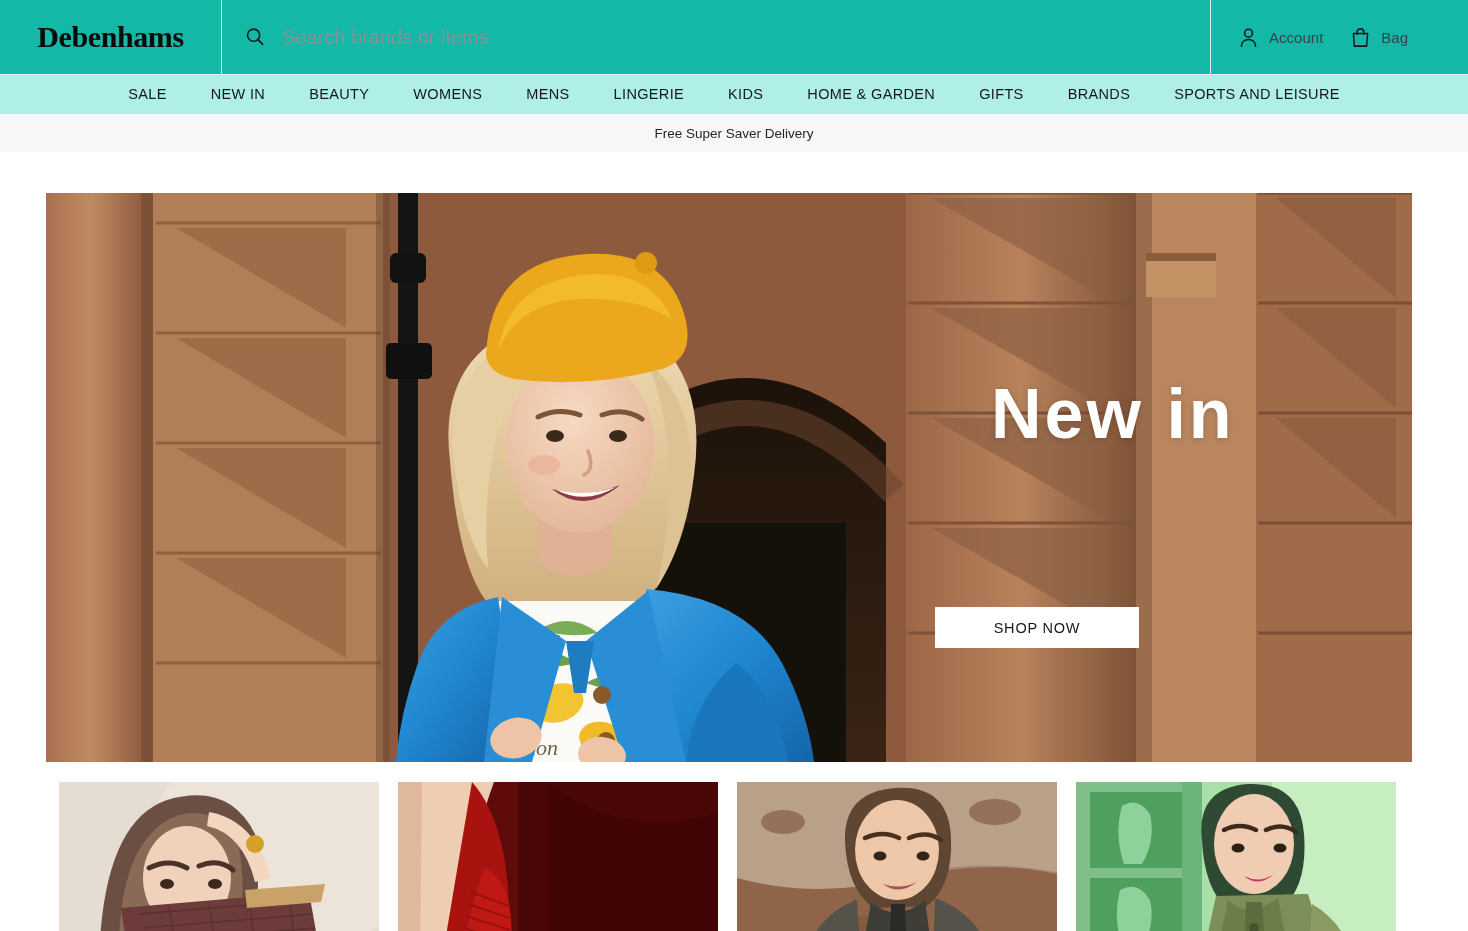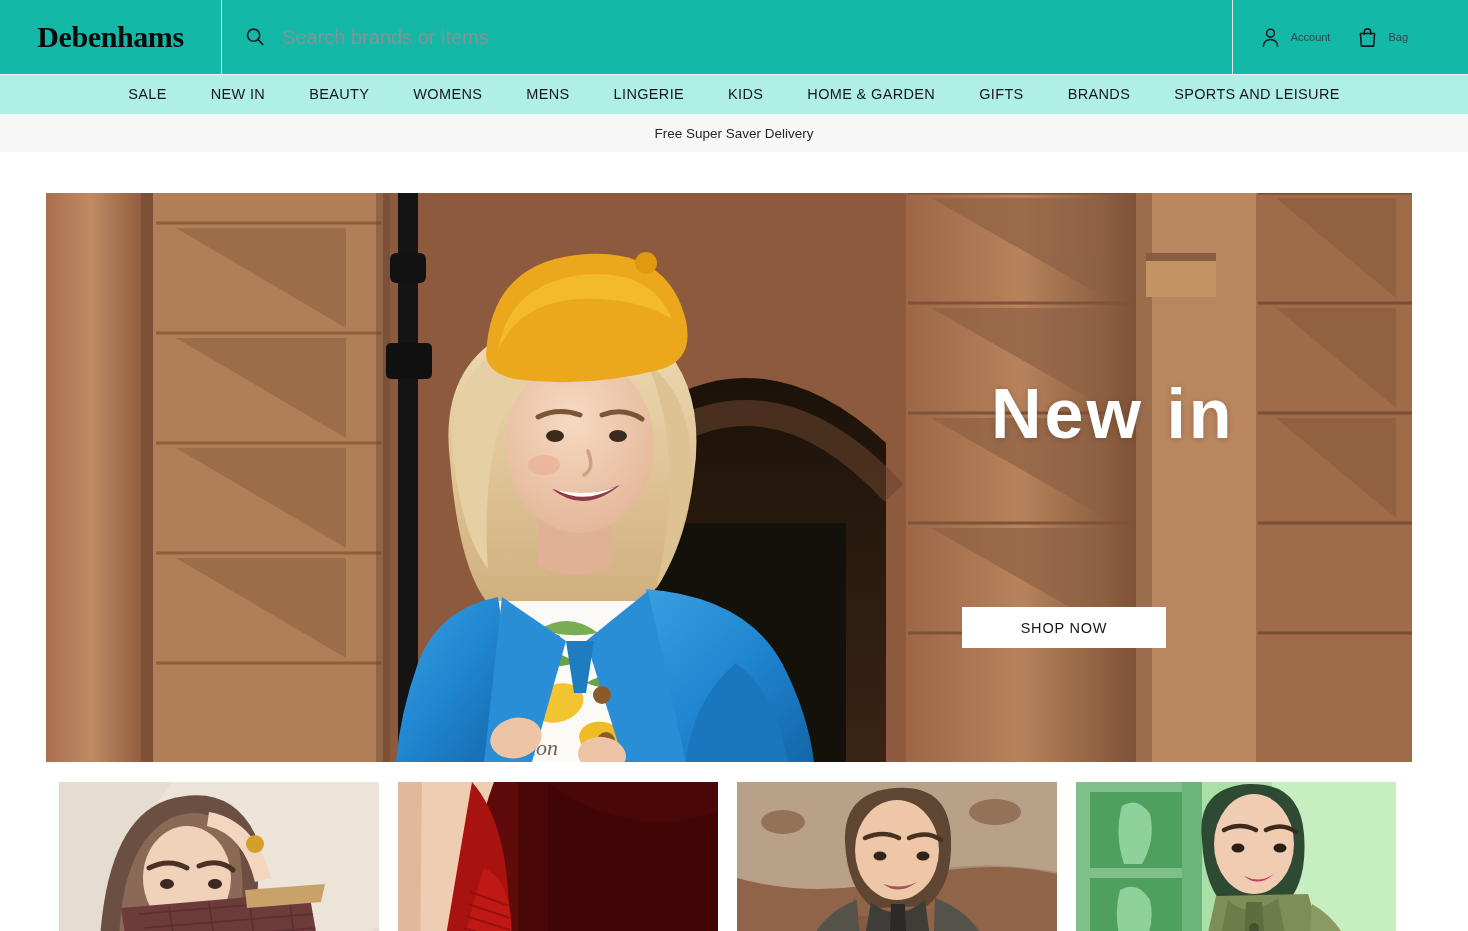--- a/index.html
+++ b/index.html
@@ -59,21 +59,21 @@
     padding: 0 60px 0 26px;
     border-left: 1px solid #e6e6e6;
   }
   .acct-item {
     display: flex;
     align-items: center;
     gap: 9px;
     cursor: pointer;
   }
   .acct-item span {
-    font-size: 11px;
+    font-size: 15px;
     color: #3a3f4a;
     text-align: right;
   }
   .acct-icon { width: 23px; height: 23px; display:block; }
 
   
   .nav {
     height: 39px;
     background: #b0efe6;
     display: flex;
@@ -121,21 +121,21 @@
     top: 186px;
     font-size: 70px;
     font-weight: bold;
     color: #ffffff;
     letter-spacing: 3px;
     line-height: 1;
     text-shadow: 0 1px 6px rgba(0,0,0,.18);
   }
   .shop-now {
     position: absolute;
-    left: 916px;
+    left: 889px;
     top: 414px;
     width: 204px;
     height: 41px;
     background: #ffffff;
     border: none;
     font-family: "Liberation Sans", sans-serif;
     font-size: 14.5px;
     letter-spacing: 0.8px;
     color: #15181d;
     cursor: pointer;

